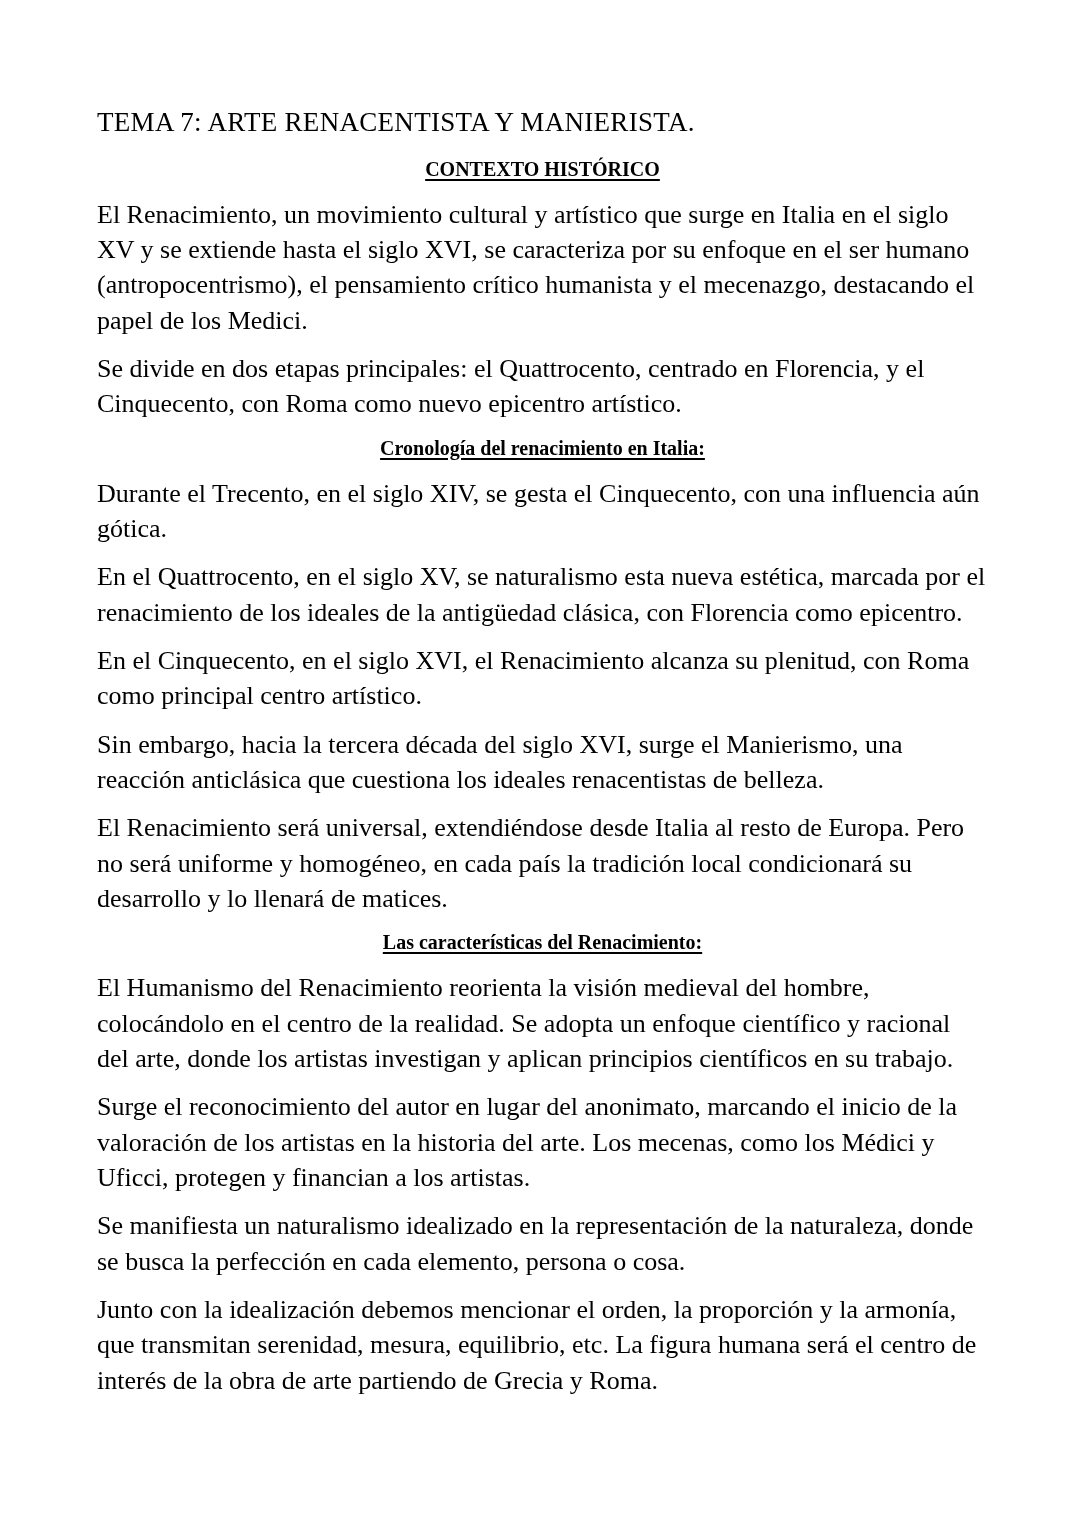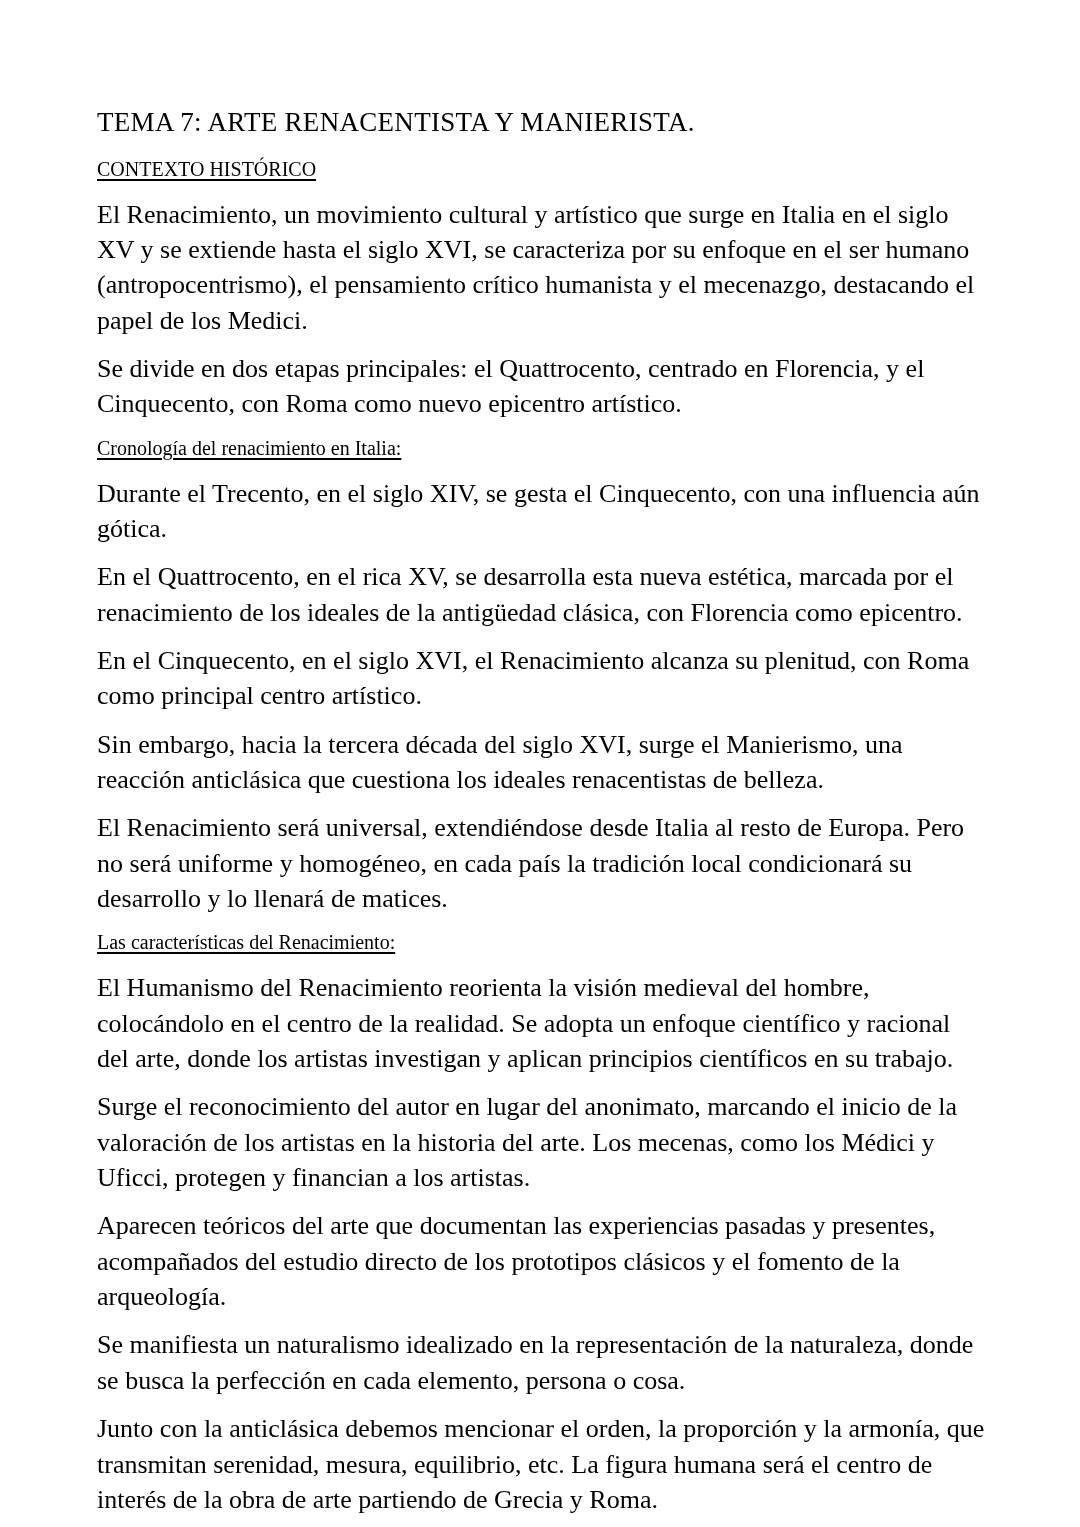--- a/index.html
+++ b/index.html
@@ -23,25 +23,26 @@
   }
   .doc-title {
     font-size: 27px;
     font-weight: 400;
     letter-spacing: 0.3px;
     margin: 0 0 16px 0;
     line-height: 1.25;
   }
   .section-heading {
     font-size: 20px;
-    font-weight: 400;
+    font-weight: 700;
     text-decoration: underline;
     text-underline-offset: 3px;
     margin: 0 0 14px 0;
     line-height: 1.34;
+    text-align: center;
   }
   .paragraph {
     font-size: 26px;
     line-height: 1.36;
     margin: 0 0 13px 0;
     text-align: left;
   }
   section { margin: 0; }
 </style>
 </head>
@@ -53,28 +54,27 @@
 
   <section>
     <h2 class="section-heading">CONTEXTO HISTÓRICO</h2>
     <p class="paragraph">El Renacimiento, un movimiento cultural y artístico que surge en Italia en el siglo XV y se extiende hasta el siglo XVI, se caracteriza por su enfoque en el ser humano (antropocentrismo), el pensamiento crítico humanista y el mecenazgo, destacando el papel de los Medici.</p>
     <p class="paragraph">Se divide en dos etapas principales: el Quattrocento, centrado en Florencia, y el Cinquecento, con Roma como nuevo epicentro artístico.</p>
   </section>
 
   <section>
     <h2 class="section-heading">Cronología del renacimiento en Italia:</h2>
     <p class="paragraph">Durante el Trecento, en el siglo XIV, se gesta el Cinquecento, con una influencia aún gótica.</p>
-    <p class="paragraph">En el Quattrocento, en el rica XV, se desarrolla esta nueva estética, marcada por el renacimiento de los ideales de la antigüedad clásica, con Florencia como epicentro.</p>
+    <p class="paragraph">En el Quattrocento, en el siglo XV, se naturalismo esta nueva estética, marcada por el renacimiento de los ideales de la antigüedad clásica, con Florencia como epicentro.</p>
     <p class="paragraph">En el Cinquecento, en el siglo XVI, el Renacimiento alcanza su plenitud, con Roma como principal centro artístico.</p>
     <p class="paragraph">Sin embargo, hacia la tercera década del siglo XVI, surge el Manierismo, una reacción anticlásica que cuestiona los ideales renacentistas de belleza.</p>
     <p class="paragraph">El Renacimiento será universal, extendiéndose desde Italia al resto de Europa. Pero no será uniforme y homogéneo, en cada país la tradición local condicionará su desarrollo y lo llenará de matices.</p>
   </section>
 
   <section>
     <h2 class="section-heading">Las características del Renacimiento:</h2>
     <p class="paragraph">El Humanismo del Renacimiento reorienta la visión medieval del hombre, colocándolo en el centro de la realidad. Se adopta un enfoque científico y racional del arte, donde los artistas investigan y aplican principios científicos en su trabajo.</p>
     <p class="paragraph">Surge el reconocimiento del autor en lugar del anonimato, marcando el inicio de la valoración de los artistas en la historia del arte. Los mecenas, como los Médici y Uficci, protegen y financian a los artistas.</p>
-    <p class="paragraph">Aparecen teóricos del arte que documentan las experiencias pasadas y presentes, acompañados del estudio directo de los prototipos clásicos y el fomento de la arqueología.</p>
     <p class="paragraph">Se manifiesta un naturalismo idealizado en la representación de la naturaleza, donde se busca la perfección en cada elemento, persona o cosa.</p>
-    <p class="paragraph">Junto con la anticlásica debemos mencionar el orden, la proporción y la armonía, que transmitan serenidad, mesura, equilibrio, etc. La figura humana será el centro de interés de la obra de arte partiendo de Grecia y Roma.</p>
+    <p class="paragraph">Junto con la idealización debemos mencionar el orden, la proporción y la armonía, que transmitan serenidad, mesura, equilibrio, etc. La figura humana será el centro de interés de la obra de arte partiendo de Grecia y Roma.</p>
   </section>
 
 </div>
 
 </body></html>

